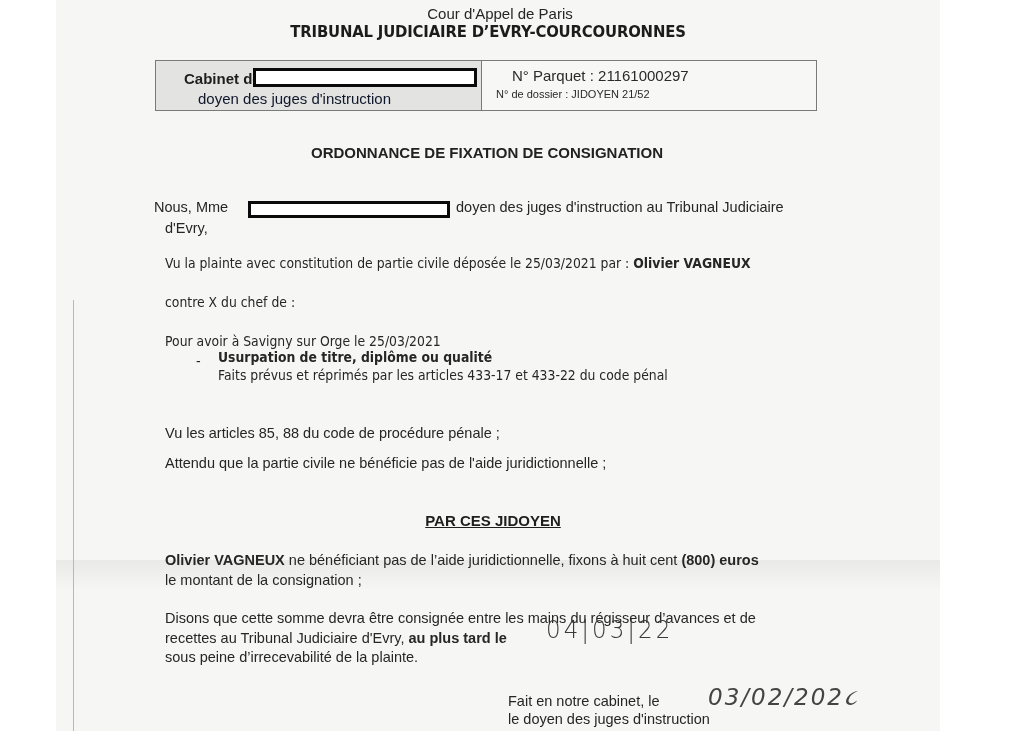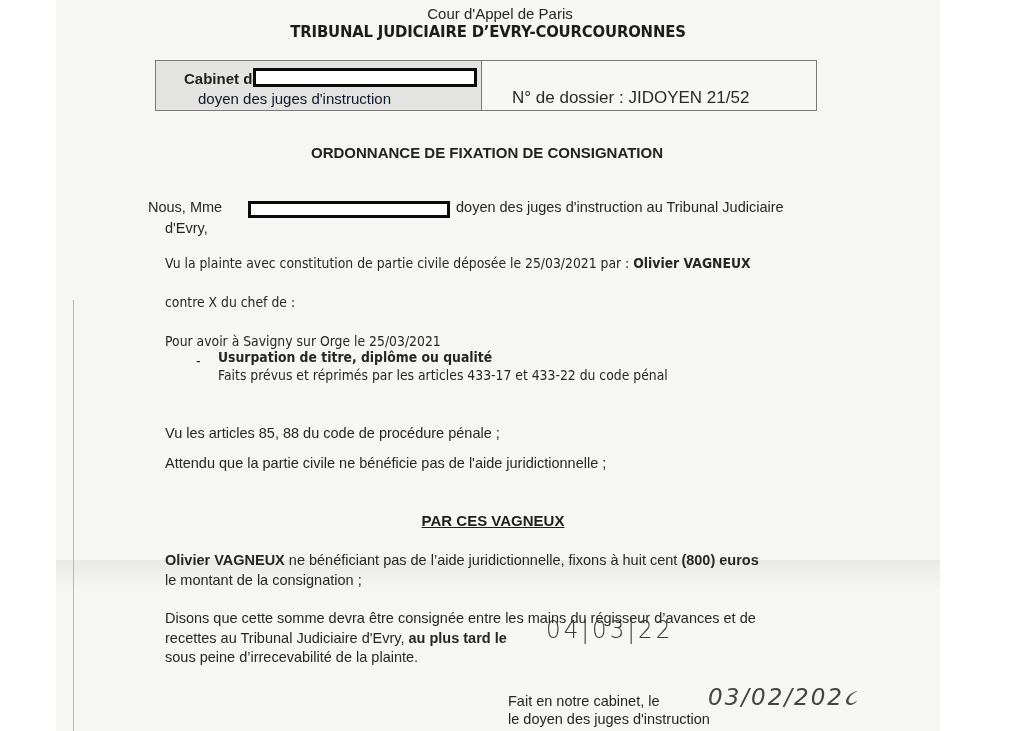--- a/index.html
+++ b/index.html
@@ -35,26 +35,26 @@
       position: relative; box-sizing: border-box;
     }
     .box-right { flex: 1; position: relative; background: #f7f7f5; }
     .cab-label { position: absolute; left: 28px; top: 9px; font-size: 15px; font-weight: bold; color: #1e1e1e; }
     .redact {
       position: absolute; background: #ffffff; border: 3px solid #0a0a0a; box-sizing: border-box;
     }
     .cab-redact { left: 97px; top: 7px; width: 224px; height: 19px; }
     .cab-sub { position: absolute; left: 42px; top: 29px; font-size: 15px; color: #0f172a; }
     .parquet { position: absolute; left: 30px; top: 6px; font-size: 15px; color: #2a2a2a; }
-    .dossier { position: absolute; left: 30px; top: 27px; font-size: 17px; color: #2a2a2a; }
+    .dossier { position: absolute; left: 14px; top: 27px; font-size: 11px; color: #2a2a2a; }
 
     .title { left: 0; width: 974px; text-align: center; top: 144px; font-size: 15px; font-weight: bold; color: #222; }
 
     .p { font-size: 14.5px; color: #262626; }
-    .nous { left: 148px; top: 199px; }
+    .nous { left: 154px; top: 199px; }
     .nous-redact { left: 248px; top: 201px; width: 202px; height: 17px; }
     .nous-rest { left: 456px; top: 199px; }
     .evry { left: 165px; top: 220px; }
 
     .vu { left: 165px; top: 255px; font-family: "DejaVu Sans", sans-serif; font-size: 13.5px; transform: scaleX(0.92); transform-origin: left; }
     .contre { left: 165px; top: 294px; font-family: "DejaVu Sans", sans-serif; font-size: 13.5px; transform: scaleX(0.92); transform-origin: left; }
     .pour { left: 165px; top: 333px; font-family: "DejaVu Sans", sans-serif; font-size: 13.5px; transform: scaleX(0.92); transform-origin: left; }
     .dash { left: 196px; top: 353px; font-size: 14px; }
     .usurp { left: 218px; top: 349px; font-family: "DejaVu Sans", sans-serif; font-size: 13.5px; font-weight: bold; transform: scaleX(0.92); transform-origin: left; }
     .faits { left: 218px; top: 367px; font-family: "DejaVu Sans", sans-serif; font-size: 13.5px; transform: scaleX(0.92); transform-origin: left; }
@@ -86,20 +86,21 @@
 <div class="abs hdr1">Cour d'Appel de Paris</div>
 <div class="abs hdr2">TRIBUNAL JUDICIAIRE  D’EVRY-COURCOURONNES</div>
 
 <div class="box">
   <div class="box-left">
     <span class="cab-label">Cabinet de</span>
     <span class="redact cab-redact"></span>
     <span class="cab-sub">doyen des juges d'instruction</span>
   </div>
   <div class="box-right">
+    <span class="parquet">N° Parquet : 21161000297</span>
     <span class="dossier">N° de dossier :  JIDOYEN 21/52</span>
   </div>
 </div>
 
 <div class="abs title">ORDONNANCE DE FIXATION DE CONSIGNATION</div>
 
 <div class="abs p nous">Nous, Mme</div>
 <div class="abs redact nous-redact"></div>
 <div class="abs p nous-rest">doyen des juges d'instruction au Tribunal Judiciaire</div>
 <div class="abs p evry">d'Evry,</div>
@@ -109,21 +110,21 @@
 </div>
 <div class="abs p contre">contre X du chef de :</div>
 <div class="abs p pour">Pour avoir à Savigny sur Orge le 25/03/2021</div>
 <div class="abs p dash">-</div>
 <div class="abs p usurp">Usurpation de titre, diplôme ou qualité</div>
 <div class="abs p faits">Faits prévus et réprimés par les articles 433-17 et 433-22 du code pénal</div>
 
 <div class="abs p articles">Vu les articles 85, 88 du code de procédure pénale ;</div>
 <div class="abs p attendu">Attendu que la partie civile ne bénéficie pas de l'aide juridictionnelle ;</div>
 
-<div class="abs motifs">PAR CES VAGNEUX</div>
+<div class="abs motifs">PAR CES JIDOYEN</div>
 
 <div class="abs p olivier1">
   <span class="b">Olivier VAGNEUX</span><span> ne bénéficiant pas de l’aide juridictionnelle, fixons à huit cent </span><span class="b">(800) euros</span>
 </div>
 <div class="abs p montant">le montant de la consignation ;</div>
 
 <div class="abs p disons">Disons que cette somme devra être consignée entre les mains du régisseur d’avances et de</div>
 <div class="abs p recettes">
   <span>recettes au Tribunal Judiciaire d'Evry, </span><span class="b">au plus tard le</span>
 </div>

